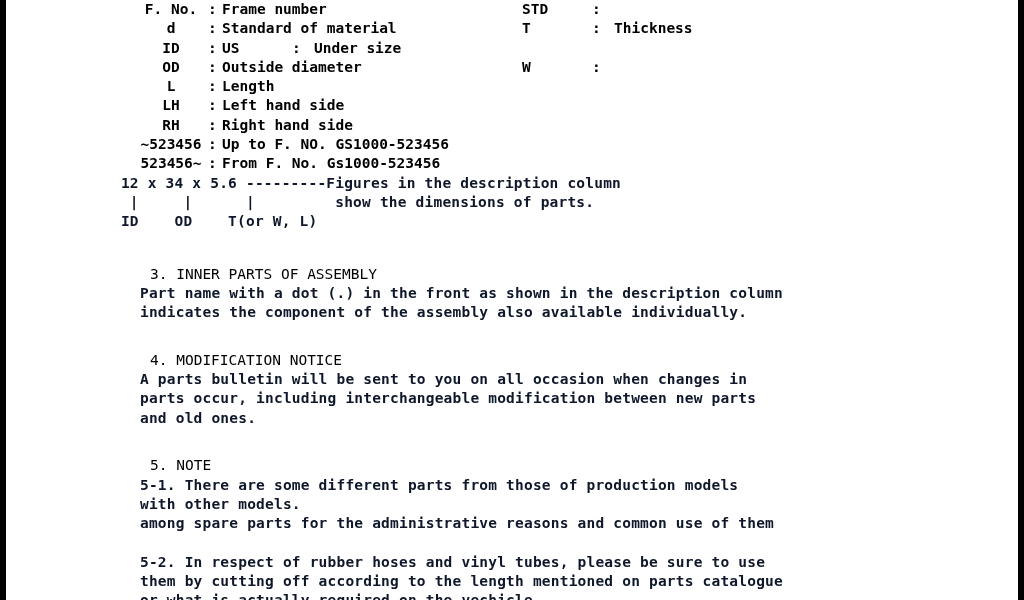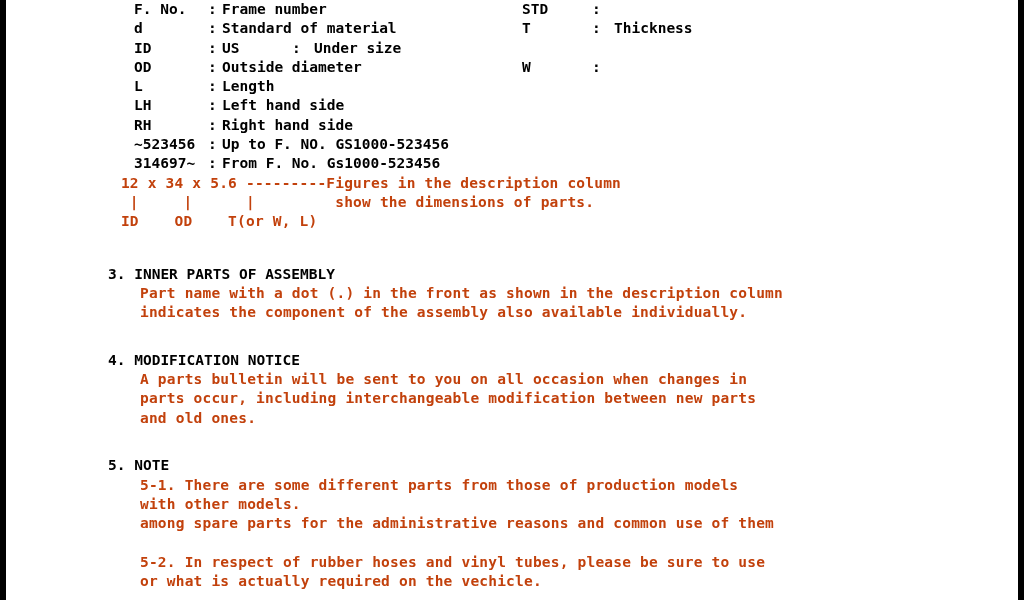--- a/index.html
+++ b/index.html
@@ -37,58 +37,60 @@
     top: 0;
     width: 900px;
   }
 
   .line {
     font-size: 14.5px;
     line-height: 19.3px;
     letter-spacing: 0.2px;
     white-space: pre;
     font-weight: bold;
-    color: #c2410c;
+    color: #0f172a;
   }
   .abbr-table {
     display: block;
   }
   .abbr-row {
     display: flex;
     white-space: pre;
     font-size: 14.5px;
     line-height: 19.3px;
     font-weight: bold;
   }
   .abbr-row .c-key {
     width: 100px;
     padding-left: 26px;
     box-sizing: border-box;
     white-space: pre;
+    text-align: center;
   }
   .abbr-row .c-colon {
     width: 14px;
   }
   .abbr-row .c-val {
     width: 300px;
   }
   .abbr-row .c-key2 {
     width: 70px;
   }
   .abbr-row .c-colon2 {
     width: 22px;
   }
   .abbr-row .c-val2 {
     width: 240px;
   }
   .sec-head {
     font-size: 14.5px;
     line-height: 19.3px;
-    font-weight: bold;
-    white-space: pre;
+    font-weight: normal;
+    white-space: pre;
+    margin-left: 42px;
   }
   .indent1 { padding-left: 32px; }
   .blank {
     height: 19.3px;
   }
   .blank-sm { height: 9px; }
   .blank-lg { height: 24px; }
   .dim-note { padding-left: 4px; }
 </style>
 </head>
@@ -154,21 +156,21 @@
         <span class="c-val">Right hand side</span>
       </div>
 
       <div class="abbr-row">
         <span class="c-key">~523456</span>
         <span class="c-colon">:</span>
         <span class="c-val">Up to F. NO. GS1000-523456</span>
       </div>
 
       <div class="abbr-row">
-        <span class="c-key">314697~</span>
+        <span class="c-key">523456~</span>
         <span class="c-colon">:</span>
         <span class="c-val">From F. No. Gs1000-523456</span>
       </div>
 
     </div>
 
     <div class="line dim-note"> 12 x 34 x 5.6 ---------Figures in the description column</div>
     <div class="line dim-note">  |     |      |         show the dimensions of parts.</div>
     <div class="line dim-note"> ID    OD    T(or W, L)</div>
 
@@ -189,16 +191,17 @@
 
     <div class="blank"></div>
     <div class="blank-sm"></div>
 
     <div class="sec-head">5. NOTE</div>
     <div class="line indent1">5-1. There are some different parts from those of production models</div>
     <div class="line indent1">with other models.</div>
     <div class="line indent1">among spare parts for the administrative reasons and common use of them</div>
     <div class="blank"></div>
     <div class="line indent1">5-2. In respect of rubber hoses and vinyl tubes, please be sure to use</div>
+    <div class="line indent1">them by cutting off according to the length mentioned on parts catalogue</div>
     <div class="line indent1">or what is actually required on the vechicle.</div>
 
   </div>
 </div>
 
 </body></html>

